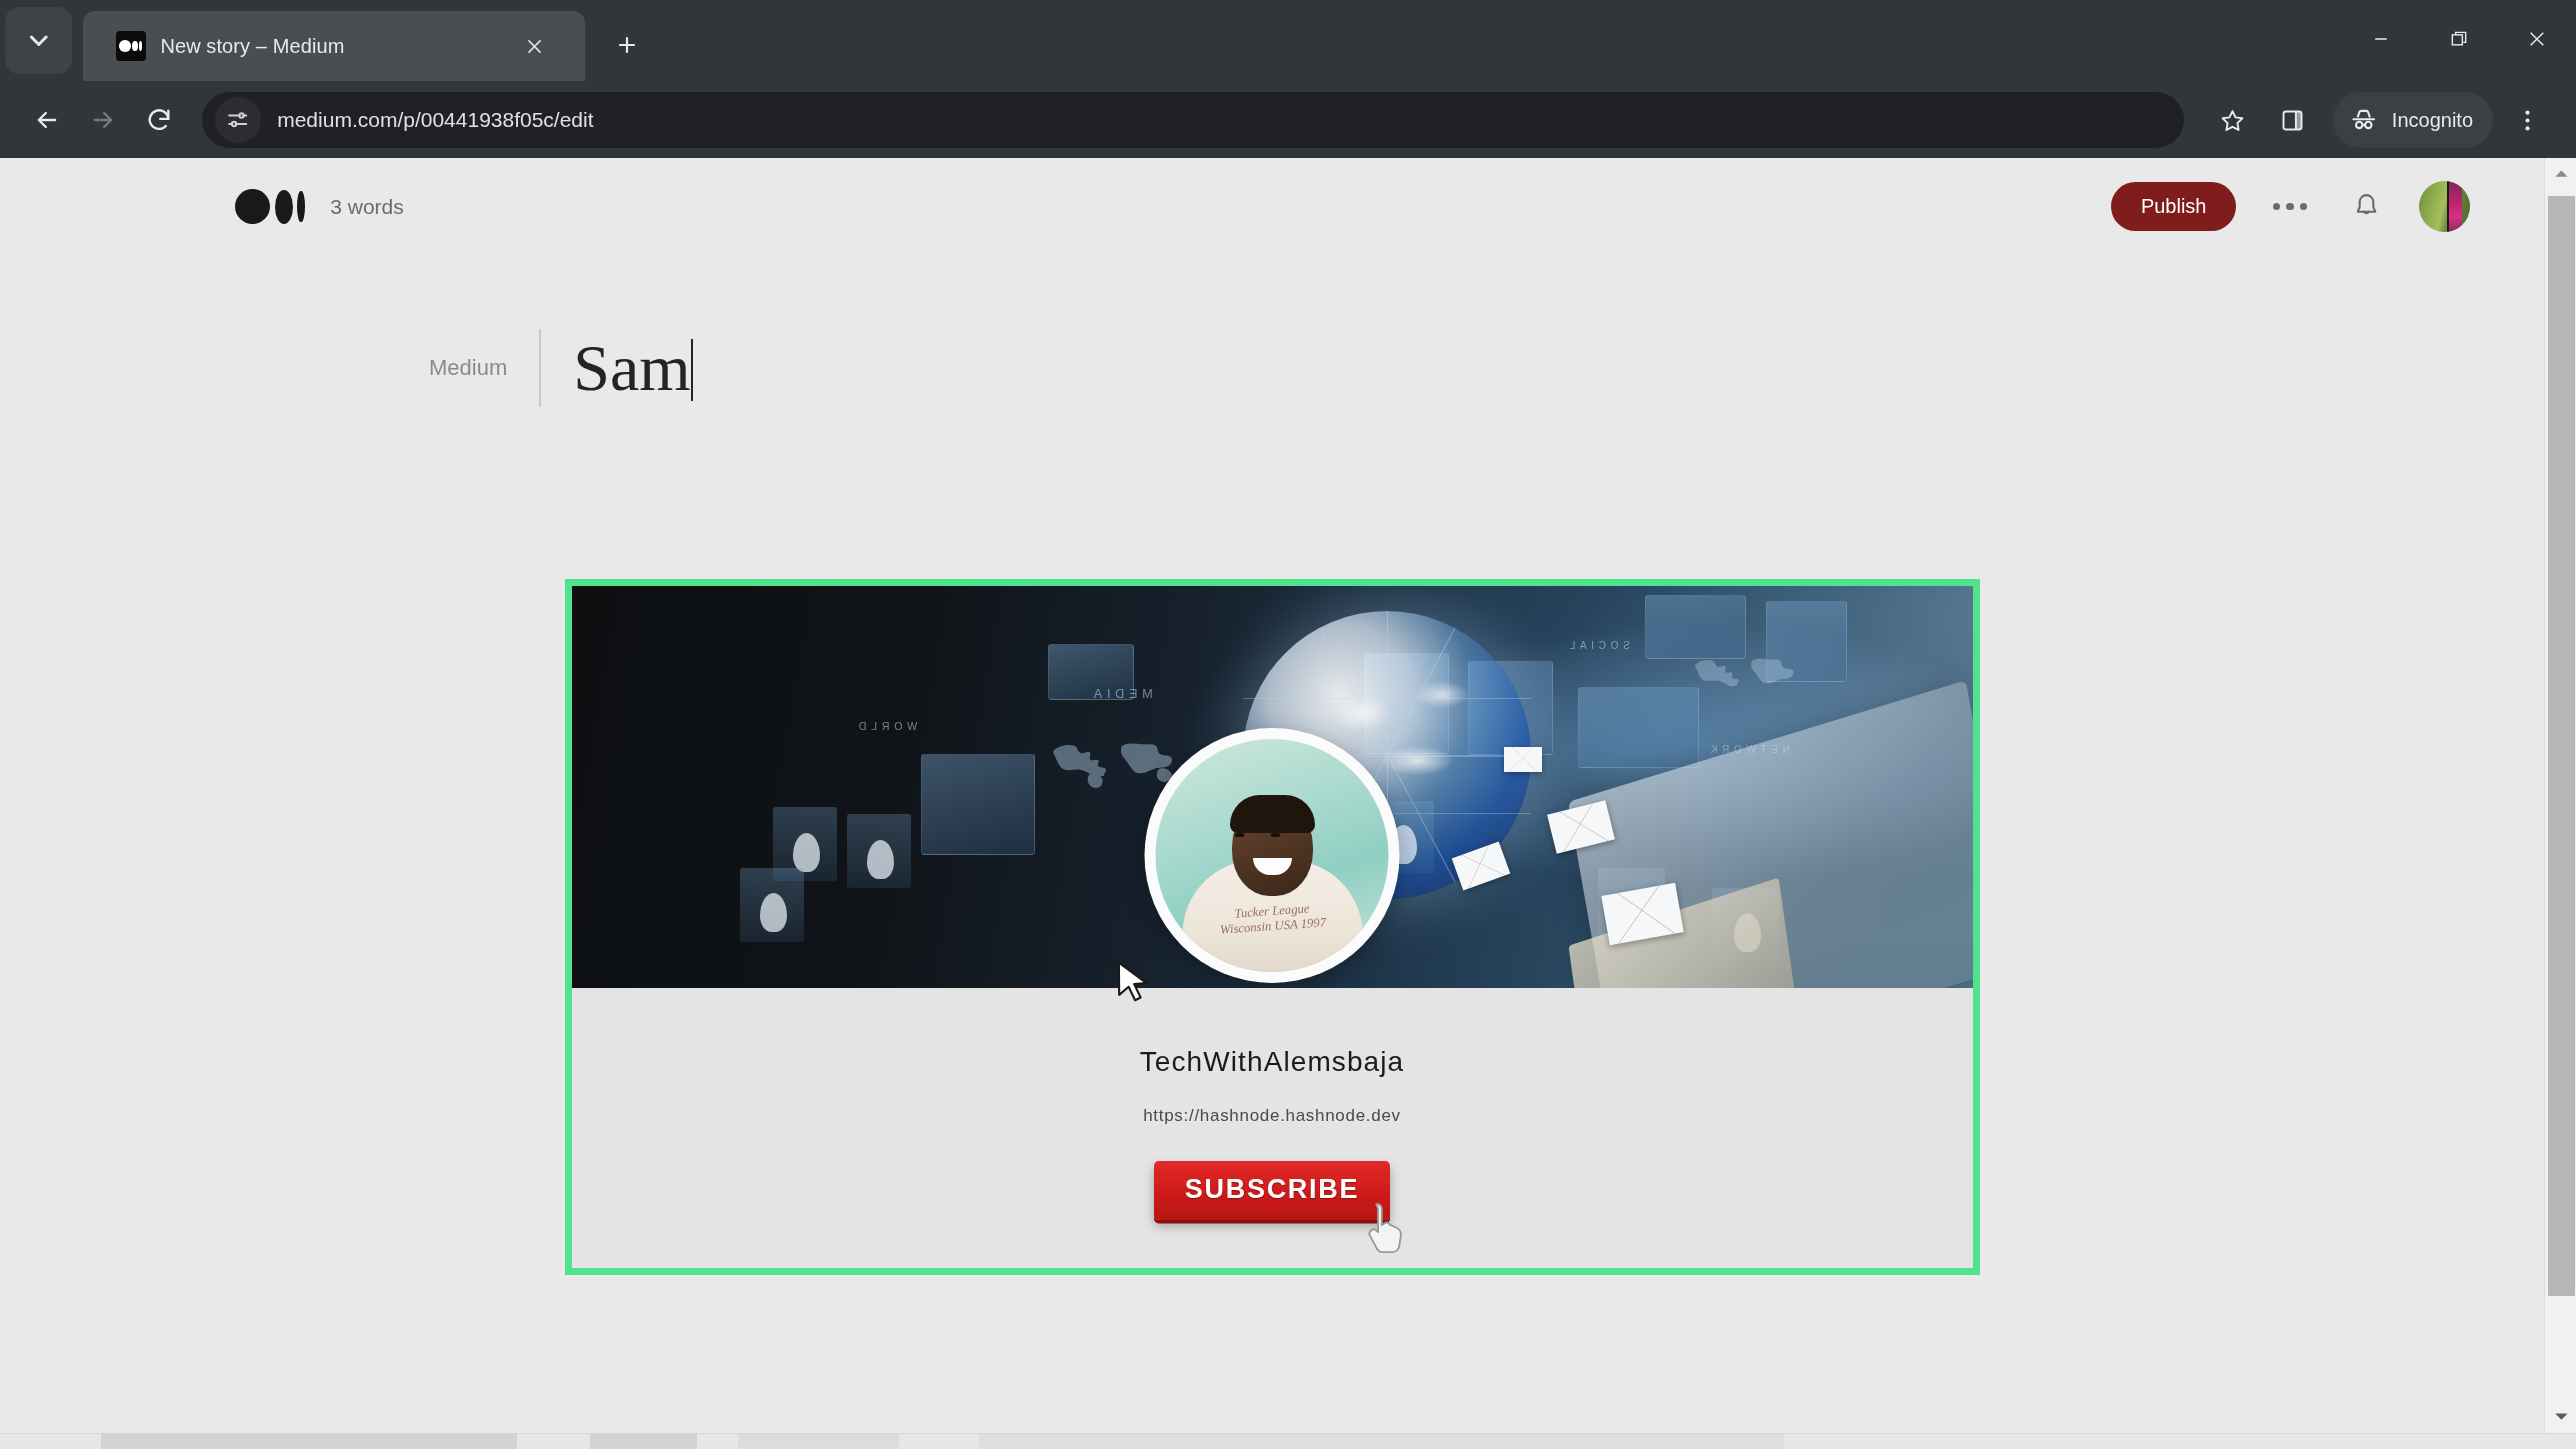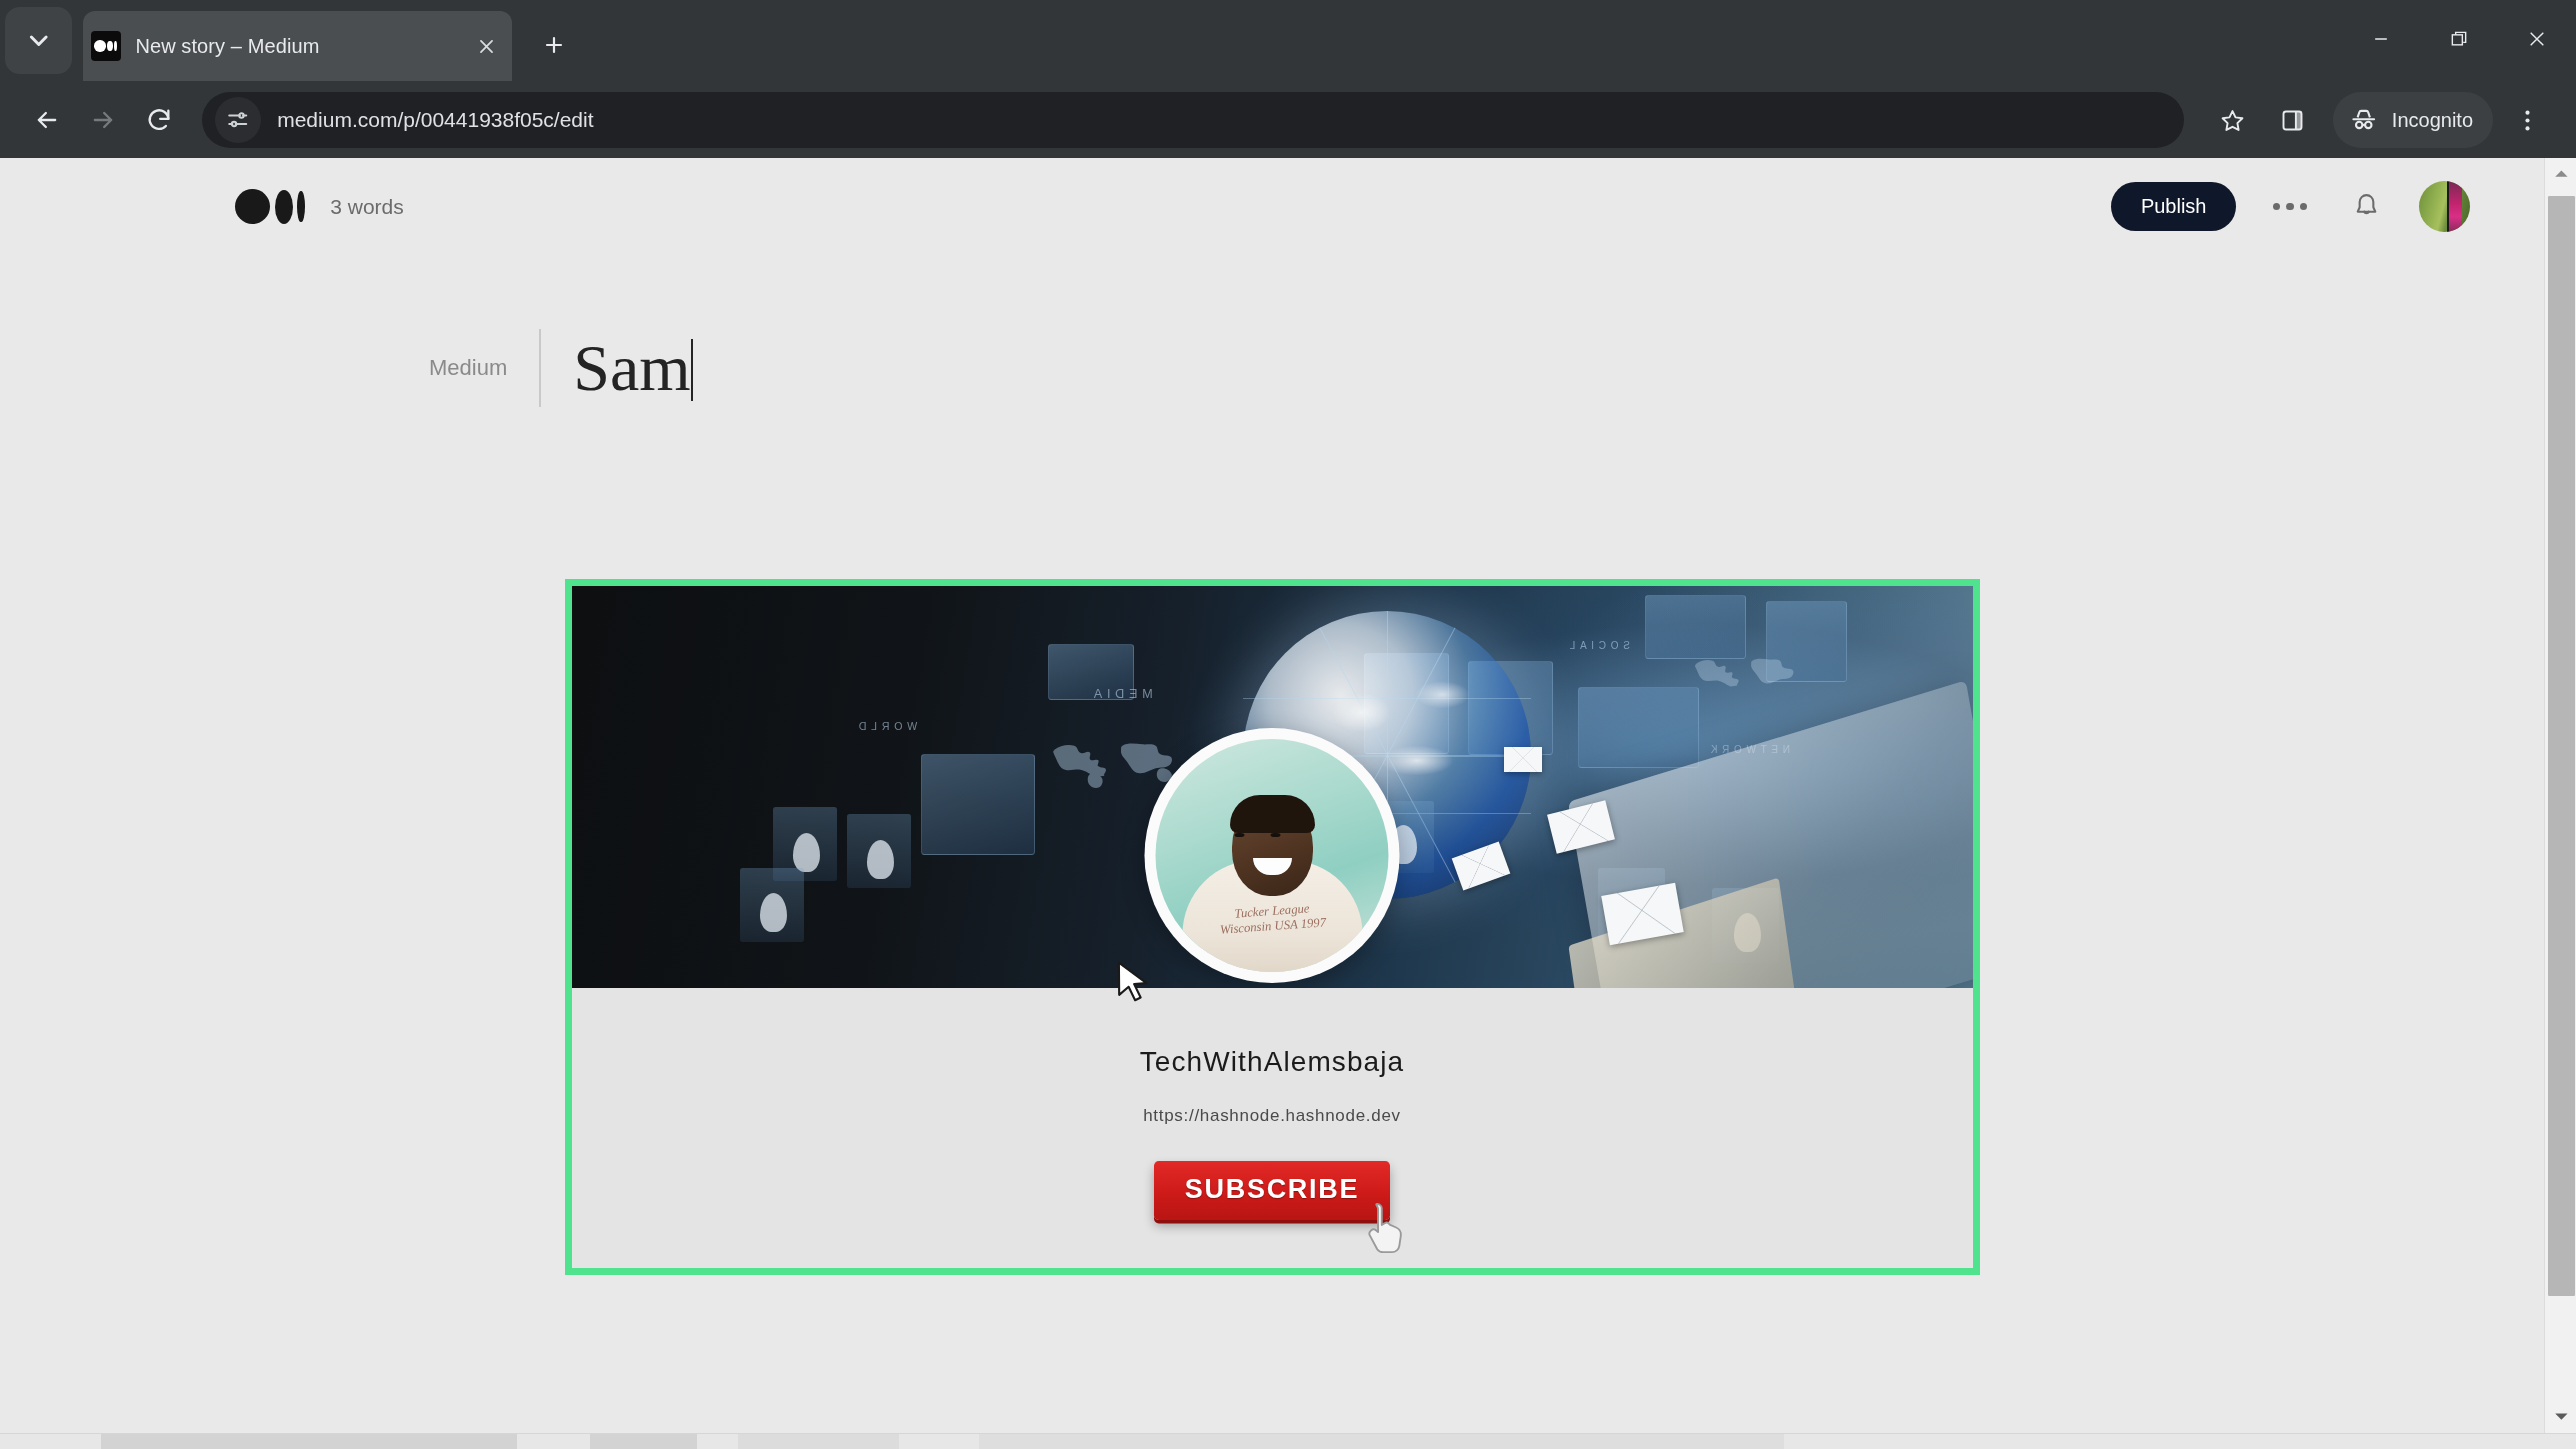--- a/index.html
+++ b/index.html
@@ -20,23 +20,23 @@
     display: flex; align-items: flex-end;
   }
   .tabsearch {
     width: 67px; height: 67px; margin-left: 5.4px; margin-bottom: 6.7px;
     border-radius: 14.8px; background: #3f4346;
     display: flex; align-items: center; justify-content: center;
     cursor: pointer;
   }
   .tabsearch svg { width: 29.5px; height: 29.5px; }
   .tab {
-    position: relative; height: 70px; width: 429px; margin-left: 10.7px;
+    position: relative; height: 70px; width: 502px; margin-left: 10.7px;
     background: #4a4e51; border-radius: 12px 12px 0 0;
-    display: flex; align-items: center; padding: 0 8px;
+    display: flex; align-items: center; padding: 0 33px;
     cursor: pointer;
   }
   .tab-fav {
     width: 29.5px; height: 29.5px; background: #0b0b0b; border-radius: 4px;
     display:flex; align-items:center; justify-content:center; flex:none;
   }
   .tab-fav .m1 { width:11.4px; height:11.4px; border-radius:50%; background:#fff; }
   .tab-fav .m2 { width:6px; height:10.7px; border-radius:50%; background:#fff; margin-left:1.3px;}
   .tab-fav .m3 { width:2.7px; height:10px; border-radius:50%; background:#fff; margin-left:1.3px;}
   .tab-title {
@@ -126,21 +126,21 @@
   }
   .mlogo { display: flex; align-items: center; gap: 0px; flex:none; cursor: pointer; }
   .mlogo .d1 { width: 35px; height: 35px; border-radius: 50%; background: #191919; }
   .mlogo .d2 { width: 18px; height: 34px; border-radius: 50%; background: #191919; margin-left: 4.7px; }
   .mlogo .d3 { width: 7.4px; height: 31px; border-radius: 50%; background: #191919; margin-left: 4.7px; }
   .wordcount { color: #6b6b6b; font-size: 21px; margin-left: 25.5px; }
   .mhead-right {
     margin-left: auto; display: flex; align-items: center; gap: 0;
   }
   .publish {
-    background: #0f172a; color: #fff; border: none; border-radius: 29.5px;
+    background: #7f1d1d; color: #fff; border: none; border-radius: 29.5px;
     font-size: 20px; padding: 13.4px 29.5px; cursor: pointer;
     font-family: "Liberation Sans", sans-serif;
   }
   .hdots {
     width: 62px; height: 62px; margin-left: 23px; cursor: pointer;
     display:flex; align-items:center; justify-content:center; gap: 6px;
   }
   .hdots i { width: 7.4px; height: 7.4px; border-radius: 50%; background: #6b6b6b; display:block; }
   .bell { width: 58px; height: 58px; margin-left: 16px; cursor: pointer;
           display:flex; align-items:center; justify-content:center; }

